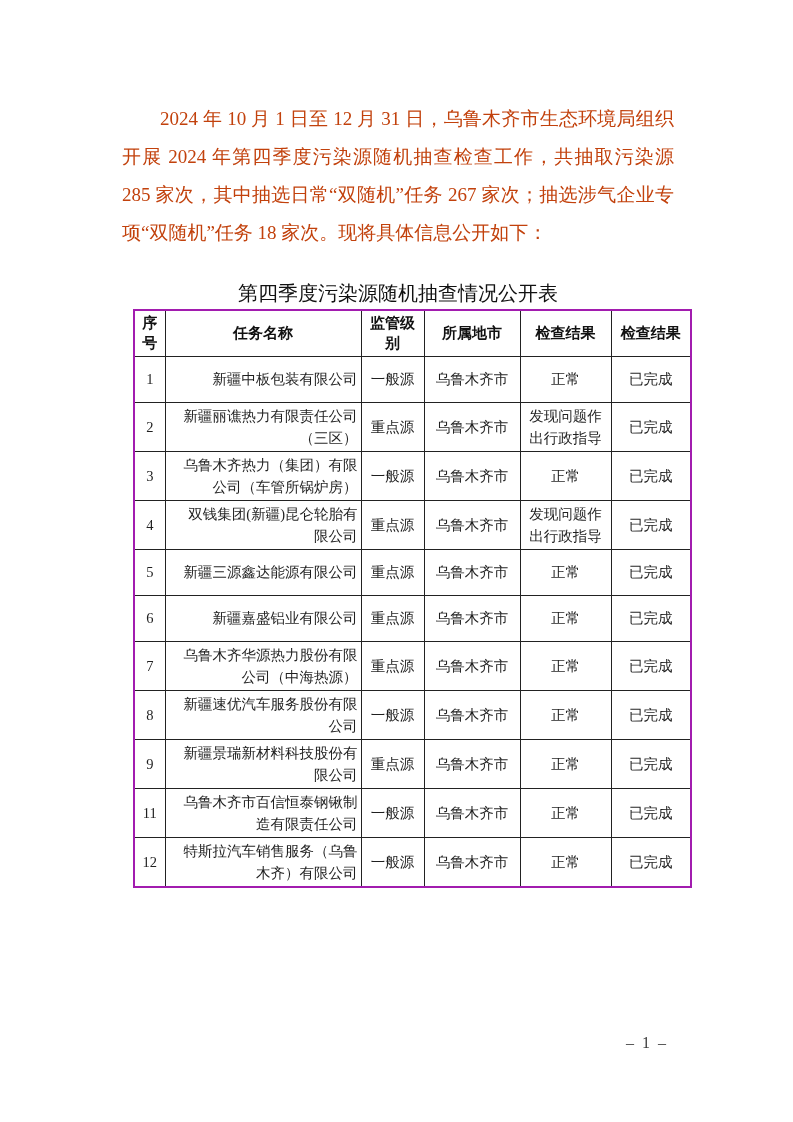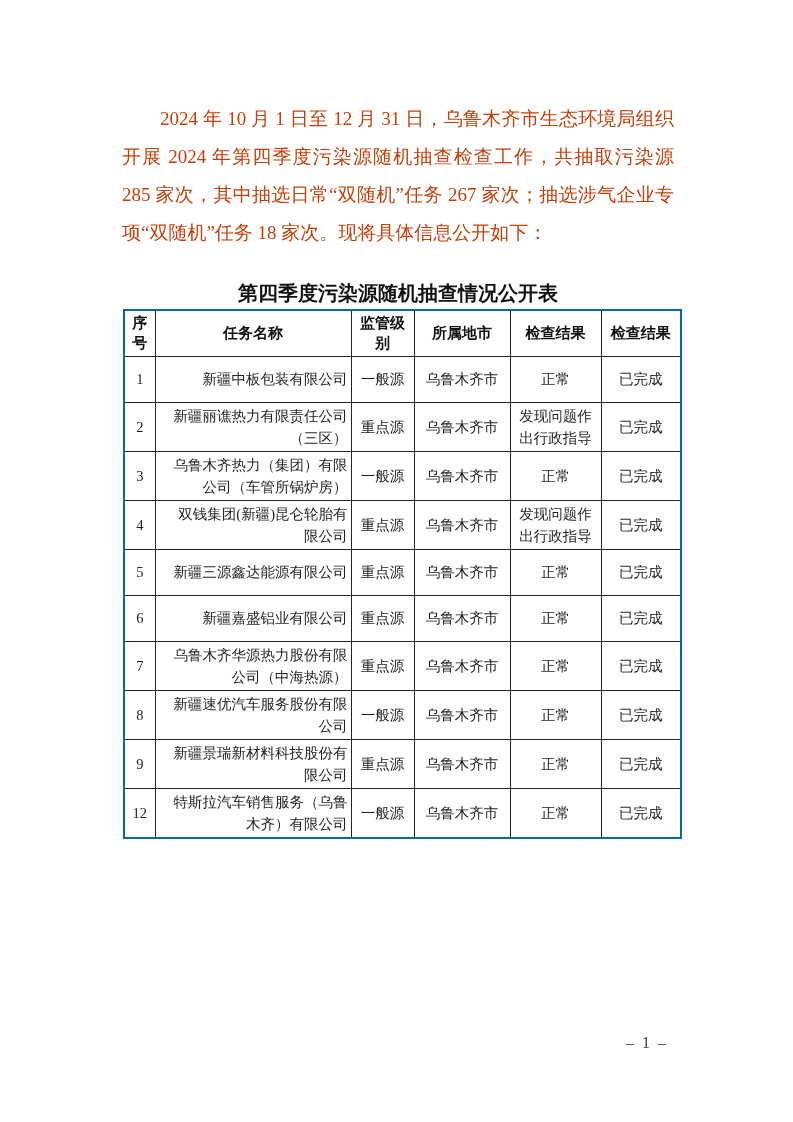--- a/index.html
+++ b/index.html
@@ -23,31 +23,31 @@
     line-height: 38px;
     text-align: justify;
     text-indent: 2em;
     color: #c2410c;
   }
   .table-title {
     margin-top: 28px;
     margin-bottom: 3px;
     text-align: center;
     font-family: "Liberation Sans", "DejaVu Sans", sans-serif;
-    font-weight: bold;
+    font-weight: normal;
     font-size: 20px;
     line-height: 26px;
     color: #111111;
   }
   table.inspection {
     border-collapse: collapse;
     table-layout: fixed;
     width: 557px;
-    margin-left: 1px;
-    border: 2px solid #0369a1;
+    margin-left: 11px;
+    border: 2px solid #a21caf;
   }
   table.inspection th, table.inspection td {
     border: 1px solid #222222;
     vertical-align: middle;
     text-align: center;
     padding: 2px 2px;
   }
   table.inspection th {
     font-family: "Liberation Sans", "DejaVu Sans", sans-serif;
     font-weight: bold;
@@ -176,20 +176,28 @@
       </tr>
       <tr>
         <td class="seq">9</td>
         <td class="name">新疆景瑞新材料科技股份有限公司</td>
         <td>重点源</td>
         <td>乌鲁木齐市</td>
         <td>正常</td>
         <td>已完成</td>
       </tr>
       <tr>
+        <td class="seq">11</td>
+        <td class="name">乌鲁木齐市百信恒泰钢锹制造有限责任公司</td>
+        <td>一般源</td>
+        <td>乌鲁木齐市</td>
+        <td>正常</td>
+        <td>已完成</td>
+      </tr>
+      <tr>
         <td class="seq">12</td>
         <td class="name">特斯拉汽车销售服务（乌鲁木齐）有限公司</td>
         <td>一般源</td>
         <td>乌鲁木齐市</td>
         <td>正常</td>
         <td>已完成</td>
       </tr>
     </tbody>
   </table>
 </div>

